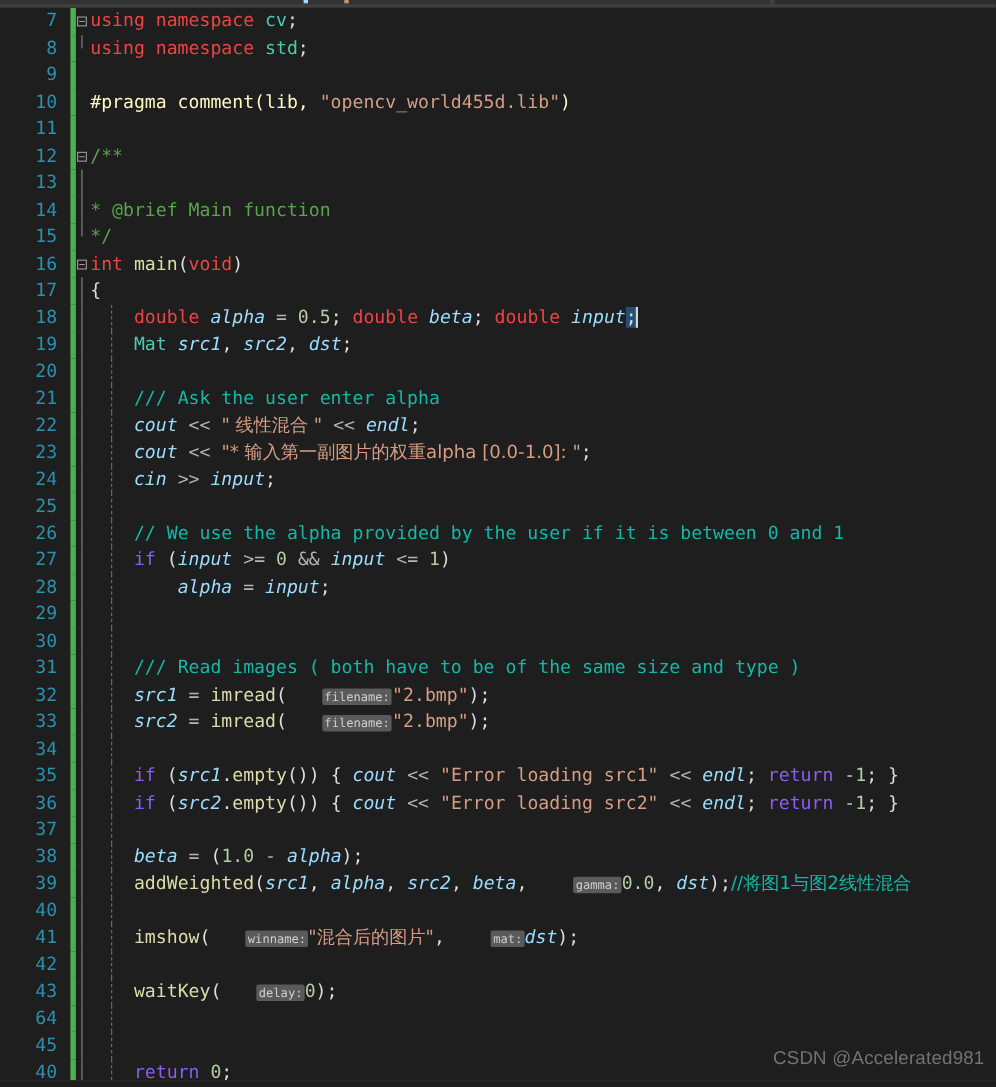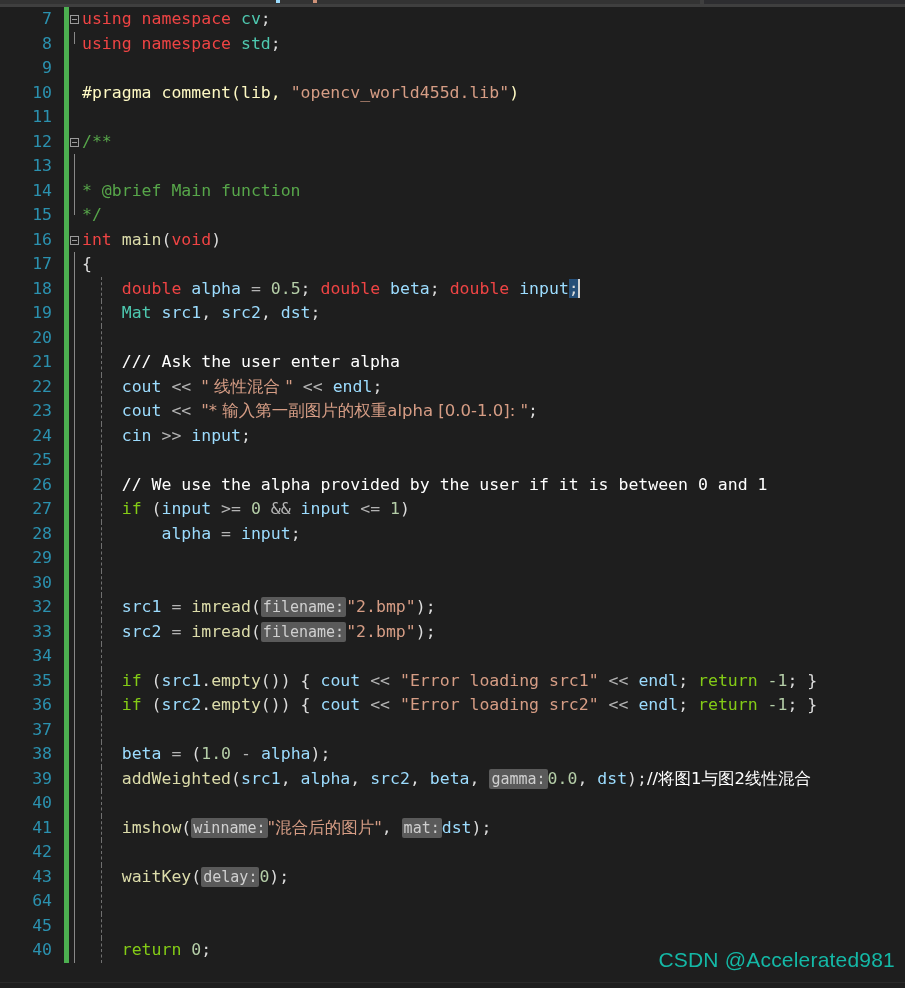--- a/index.html
+++ b/index.html
@@ -123,40 +123,41 @@
   }
 
   .code {
     position: absolute;
     left: 82px; top: 0;
     white-space: pre;
   }
 
   
   .kw      { color: #ef4444; }  
-  .kwctl   { color: #84cc16; margin-top: 48px; }  
+  .kwctl   { color: #8b5cf6; margin-top: 48px; }  
   .type    { color: #4ec9b0; }
-  .var     { color: #9cdcfe; }  
+  .var     { color: #9cdcfe; font-style: italic; }  
   .fn      { color: #dcdcaa; }  
   .str     { color: #d69d85; }  
   .num     { color: #b5cea8; }  
-  .cmt     { color: #ffffff; text-align: center; }  
+  .cmt     { color: #14b8a6; text-align: center; }  
   .doc     { color: #57a64a; }
   .pp      { color: #fef9c3; }  
   .punct   { color: #dcdcdc; }
   .op      { color: #b4b4b4; }
 
   
   .hint {
     background: #5a5a5a;
     color: #cfcfcf;
-    font-size: 15px;
+    font-size: 11px;
     padding: 1px 2px;
     border-radius: 2px;
     font-family: "DejaVu Sans Mono", "Liberation Mono", monospace;
+    margin-left: 32px;
   }
 
   
   .sel {
     background: #264f78;
     color: #dcdcdc;
   }
   .caret {
     display: inline-block;
     width: 2px;
@@ -167,22 +168,22 @@
   }
 
   
   .cjk { font-family: "DejaVu Sans", "Liberation Sans", sans-serif; }
 
   
   #watermark {
     position: absolute;
     right: 10px;
     bottom: 16px;
-    color: #14b8a6;
-    font-size: 21px;
+    color: #737373;
+    font-size: 17px;
     font-family: "Liberation Sans", sans-serif;
     letter-spacing: 0.2px;
   }
 
   #bottomedge {
     position: absolute;
     left: 0; bottom: 0;
     width: 905px; height: 5px;
     background: #1e1e1e;
     border-top: 1px solid #2a2a2a;
@@ -371,20 +372,27 @@
   </div>
 
   <div class="line">
     <span class="lineno">30</span>
     <span class="changebar"></span>
     <span class="foldline"></span>
     <span class="indentguide"></span>
     <span class="code"></span>
   </div>
 
+  <div class="line">
+    <span class="lineno">31</span>
+    <span class="changebar"></span>
+    <span class="foldline"></span>
+    <span class="indentguide"></span>
+    <span class="code">    <span class="cmt">/// Read images ( both have to be of the same size and type )</span></span>
+  </div>
 
   <div class="line">
     <span class="lineno">32</span>
     <span class="changebar"></span>
     <span class="foldline"></span>
     <span class="indentguide"></span>
     <span class="code">    <span class="var">src1</span><span class="op"> = </span><span class="fn">imread</span><span class="punct">(</span><span class="hint">filename:</span><span class="str">"2.bmp"</span><span class="punct">)</span><span class="punct">;</span></span>
   </div>
 
   <div class="line">

